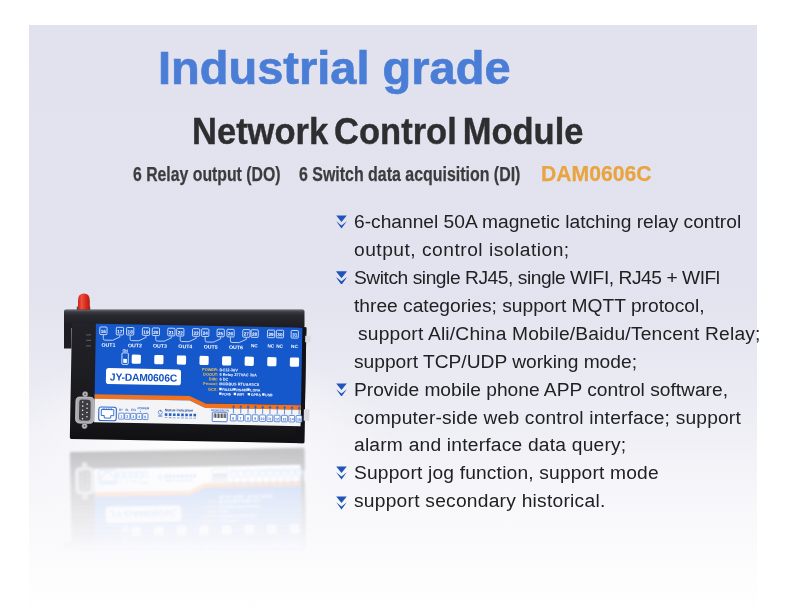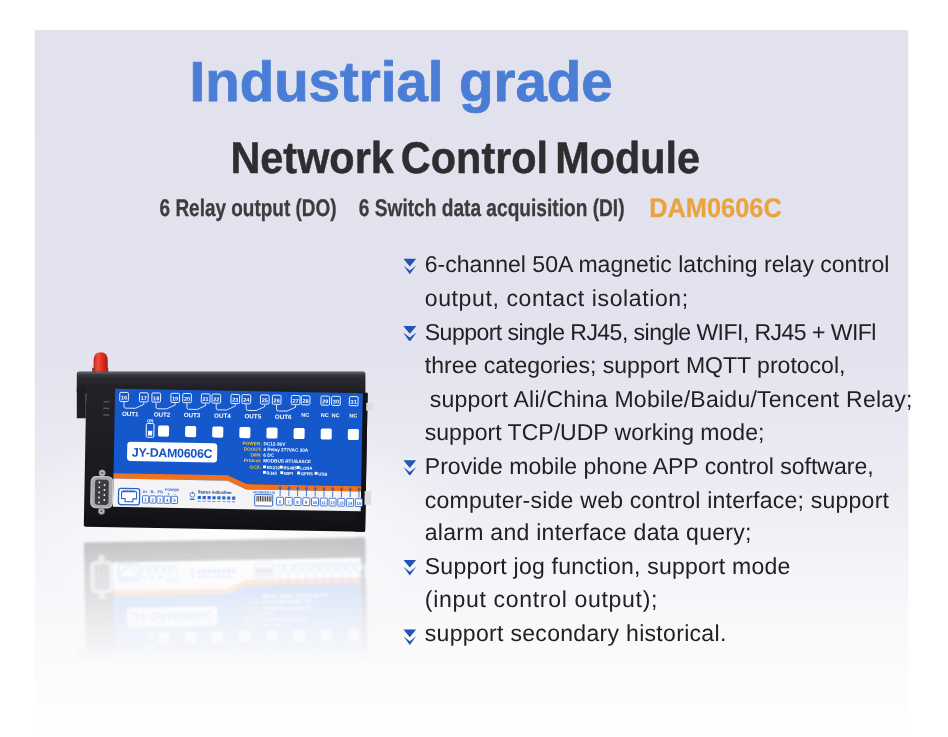--- a/index.html
+++ b/index.html
@@ -30,37 +30,37 @@
 <div id="panel"></div>
 <div class="abs" id="title1">Industrial grade</div>
 <div class="abs" id="title2">Network Control Module</div>
 <div class="abs" id="sub1">6 Relay output (DO)</div>
 <div class="abs" id="sub2">6 Switch data acquisition (DI)</div>
 <div class="abs" id="sub3">DAM0606C</div>
 <div id="list">
   <div class="it"><svg class="ic" style="top:7px" viewBox="0 0 11 13">
         <path d="M0.2 0.4 H10.8 L5.5 6.8 Z" fill="#2254b8"></path>
         <path d="M0.2 6 L5.5 10.2 L10.8 6 L5.5 13.4 Z" fill="#2254b8"></path>
-      </svg>6-channel 50A magnetic latching relay control<br><span style="letter-spacing:0.5px">output, contact isolation;</span></div>
+      </svg>6-channel 50A magnetic latching relay control<br><span style="letter-spacing:0.5px">output, control isolation;</span></div>
   <div class="it"><svg class="ic" style="top:7px" viewBox="0 0 11 13">
         <path d="M0.2 0.4 H10.8 L5.5 6.8 Z" fill="#2254b8"></path>
         <path d="M0.2 6 L5.5 10.2 L10.8 6 L5.5 13.4 Z" fill="#2254b8"></path>
       </svg></div>
   <div class="it"><svg class="ic" style="top:7px" viewBox="0 0 11 13">
         <path d="M0.2 0.4 H10.8 L5.5 6.8 Z" fill="#2254b8"></path>
         <path d="M0.2 6 L5.5 10.2 L10.8 6 L5.5 13.4 Z" fill="#2254b8"></path>
-      </svg><span style="letter-spacing:-0.45px">Support single RJ45, single WIFI, RJ45 + WIFl</span><br>three categories; support MQTT protocol,<br><span style="letter-spacing:0.2px"> support Ali/China Mobile/Baidu/Tencent Relay;</span><br>support TCP/UDP working mode;</div>
+      </svg><span style="letter-spacing:-0.45px">Switch single RJ45, single WIFI, RJ45 + WIFl</span><br>three categories; support MQTT protocol,<br><span style="letter-spacing:0.2px"> support Ali/China Mobile/Baidu/Tencent Relay;</span><br>support TCP/UDP working mode;</div>
   <div class="it"><svg class="ic" style="top:7px" viewBox="0 0 11 13">
         <path d="M0.2 0.4 H10.8 L5.5 6.8 Z" fill="#2254b8"></path>
         <path d="M0.2 6 L5.5 10.2 L10.8 6 L5.5 13.4 Z" fill="#2254b8"></path>
       </svg>Provide mobile phone APP control software,<br><span style="letter-spacing:0.19px">computer-side web control interface; support</span><br><span style="letter-spacing:0.22px">alarm and interface data query;</span></div>
   <div class="it"><svg class="ic" style="top:7px" viewBox="0 0 11 13">
         <path d="M0.2 0.4 H10.8 L5.5 6.8 Z" fill="#2254b8"></path>
         <path d="M0.2 6 L5.5 10.2 L10.8 6 L5.5 13.4 Z" fill="#2254b8"></path>
-      </svg><span style="letter-spacing:0.18px">Support jog function, support mode</span><br><span style="letter-spacing:0.57px">(input control output);</span></div>
+      </svg><span style="letter-spacing:0.18px">Support jog function, support mode</span><br></div>
   <div class="it"><svg class="ic" style="top:9px" viewBox="0 0 11 13">
         <path d="M0.2 0.4 H10.8 L5.5 6.8 Z" fill="#2254b8"></path>
         <path d="M0.2 6 L5.5 10.2 L10.8 6 L5.5 13.4 Z" fill="#2254b8"></path>
       </svg><span style="letter-spacing:0.25px">support secondary historical.</span></div>
 </div>
 <div id="devwrap" style="position:absolute;left:55px;top:283px;width:260px;height:170px;">
 <svg id="dev" width="260" height="170" viewBox="0 0 260 170">
 <g id="devg">
 <defs>
 <linearGradient id="antg" x1="0" y1="0" x2="1" y2="0">

